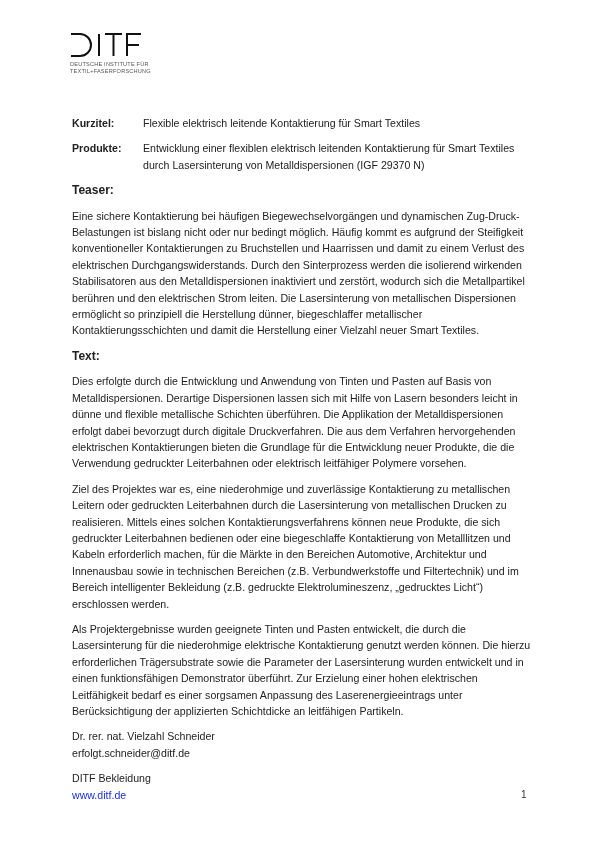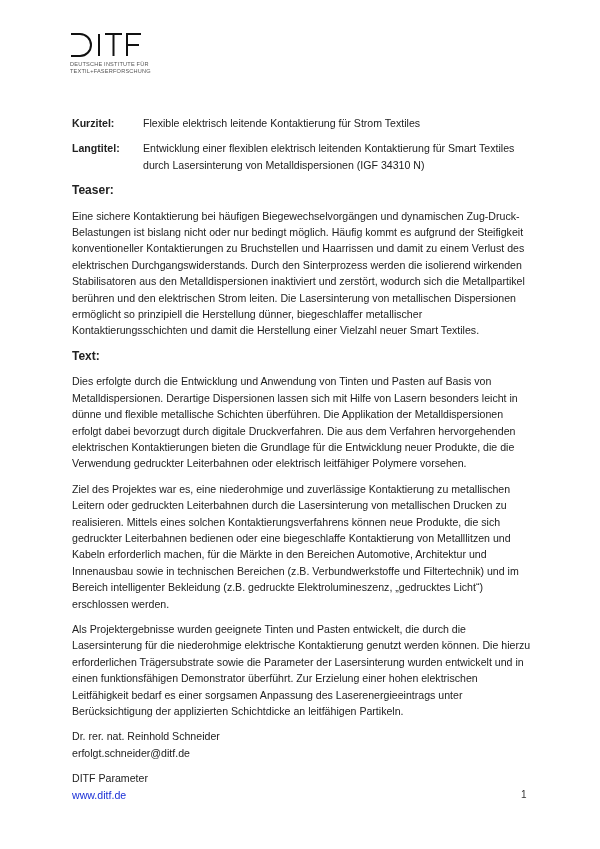--- a/index.html
+++ b/index.html
@@ -37,39 +37,39 @@
       <line x1="57" y1="1" x2="57" y2="23" stroke="#111" stroke-width="2"></line>
       <line x1="57" y1="12" x2="69" y2="12" stroke="#111" stroke-width="2"></line>
     </svg>
     <div class="logo-sub">DEUTSCHE INSTITUTE FÜR</div>
     <div class="logo-sub" style="margin-top:0">TEXTIL+FASERFORSCHUNG</div>
   </div>
 
   <div class="content">
     <div class="row">
       <span class="lbl">Kurzitel:</span>
-      <span class="val">Flexible elektrisch leitende Kontaktierung für Strom Textiles</span>
+      <span class="val">Flexible elektrisch leitende Kontaktierung für Smart Textiles</span>
     </div>
     <div class="row">
-      <span class="lbl">Langtitel:</span>
-      <span class="val">Entwicklung einer flexiblen elektrisch leitenden Kontaktierung für Smart Textiles durch Lasersinterung von Metalldispersionen (IGF 34310 N)</span>
+      <span class="lbl">Produkte:</span>
+      <span class="val">Entwicklung einer flexiblen elektrisch leitenden Kontaktierung für Smart Textiles durch Lasersinterung von Metalldispersionen (IGF 29370 N)</span>
     </div>
 
     <h3>Teaser:</h3>
     <p>Eine sichere Kontaktierung bei häufigen Biegewechselvorgängen und dynamischen Zug-Druck-Belastungen ist bislang nicht oder nur bedingt möglich. Häufig kommt es aufgrund der Steifigkeit konventioneller Kontaktierungen zu Bruchstellen und Haarrissen und damit zu einem Verlust des elektrischen Durchgangswiderstands. Durch den Sinterprozess werden die isolierend wirkenden Stabilisatoren aus den Metalldispersionen inaktiviert und zerstört, wodurch sich die Metallpartikel berühren und den elektrischen Strom leiten. Die Lasersinterung von metallischen Dispersionen ermöglicht so prinzipiell die Herstellung dünner, biegeschlaffer metallischer Kontaktierungsschichten und damit die Herstellung einer Vielzahl neuer Smart Textiles.</p>
 
     <h3>Text:</h3>
     <p>Dies erfolgte durch die Entwicklung und Anwendung von Tinten und Pasten auf Basis von Metalldispersionen. Derartige Dispersionen lassen sich mit Hilfe von Lasern besonders leicht in dünne und flexible metallische Schichten überführen. Die Applikation der Metalldispersionen erfolgt dabei bevorzugt durch digitale Druckverfahren. Die aus dem Verfahren hervorgehenden elektrischen Kontaktierungen bieten die Grundlage für die Entwicklung neuer Produkte, die die Verwendung gedruckter Leiterbahnen oder elektrisch leitfähiger Polymere vorsehen.</p>
     <p>Ziel des Projektes war es, eine niederohmige und zuverlässige Kontaktierung zu metallischen Leitern oder gedruckten Leiterbahnen durch die Lasersinterung von metallischen Drucken zu realisieren. Mittels eines solchen Kontaktierungsverfahrens können neue Produkte, die sich gedruckter Leiterbahnen bedienen oder eine biegeschlaffe Kontaktierung von Metalllitzen und Kabeln erforderlich machen, für die Märkte in den Bereichen Automotive, Architektur und Innenausbau sowie in technischen Bereichen (z.B. Verbundwerkstoffe und Filtertechnik) und im Bereich intelligenter Bekleidung (z.B. gedruckte Elektrolumineszenz, „gedrucktes Licht“) erschlossen werden.</p>
     <p>Als Projektergebnisse wurden geeignete Tinten und Pasten entwickelt, die durch die Lasersinterung für die niederohmige elektrische Kontaktierung genutzt werden können. Die hierzu erforderlichen Trägersubstrate sowie die Parameter der Lasersinterung wurden entwickelt und in einen funktionsfähigen Demonstrator überführt. Zur Erzielung einer hohen elektrischen Leitfähigkeit bedarf es einer sorgsamen Anpassung des Laserenergieeintrags unter Berücksichtigung der applizierten Schichtdicke an leitfähigen Partikeln.</p>
 
     <p>
-      <span>Dr. rer. nat. Reinhold Schneider</span><br>
+      <span>Dr. rer. nat. Vielzahl Schneider</span><br>
       <span>erfolgt.schneider@ditf.de</span>
     </p>
     <p>
-      <span>DITF Parameter</span><br>
+      <span>DITF Bekleidung</span><br>
       <a>www.ditf.de</a>
     </p>
   </div>
 
   <div class="pagenum">1</div>
 </div>
 
 </body></html>

